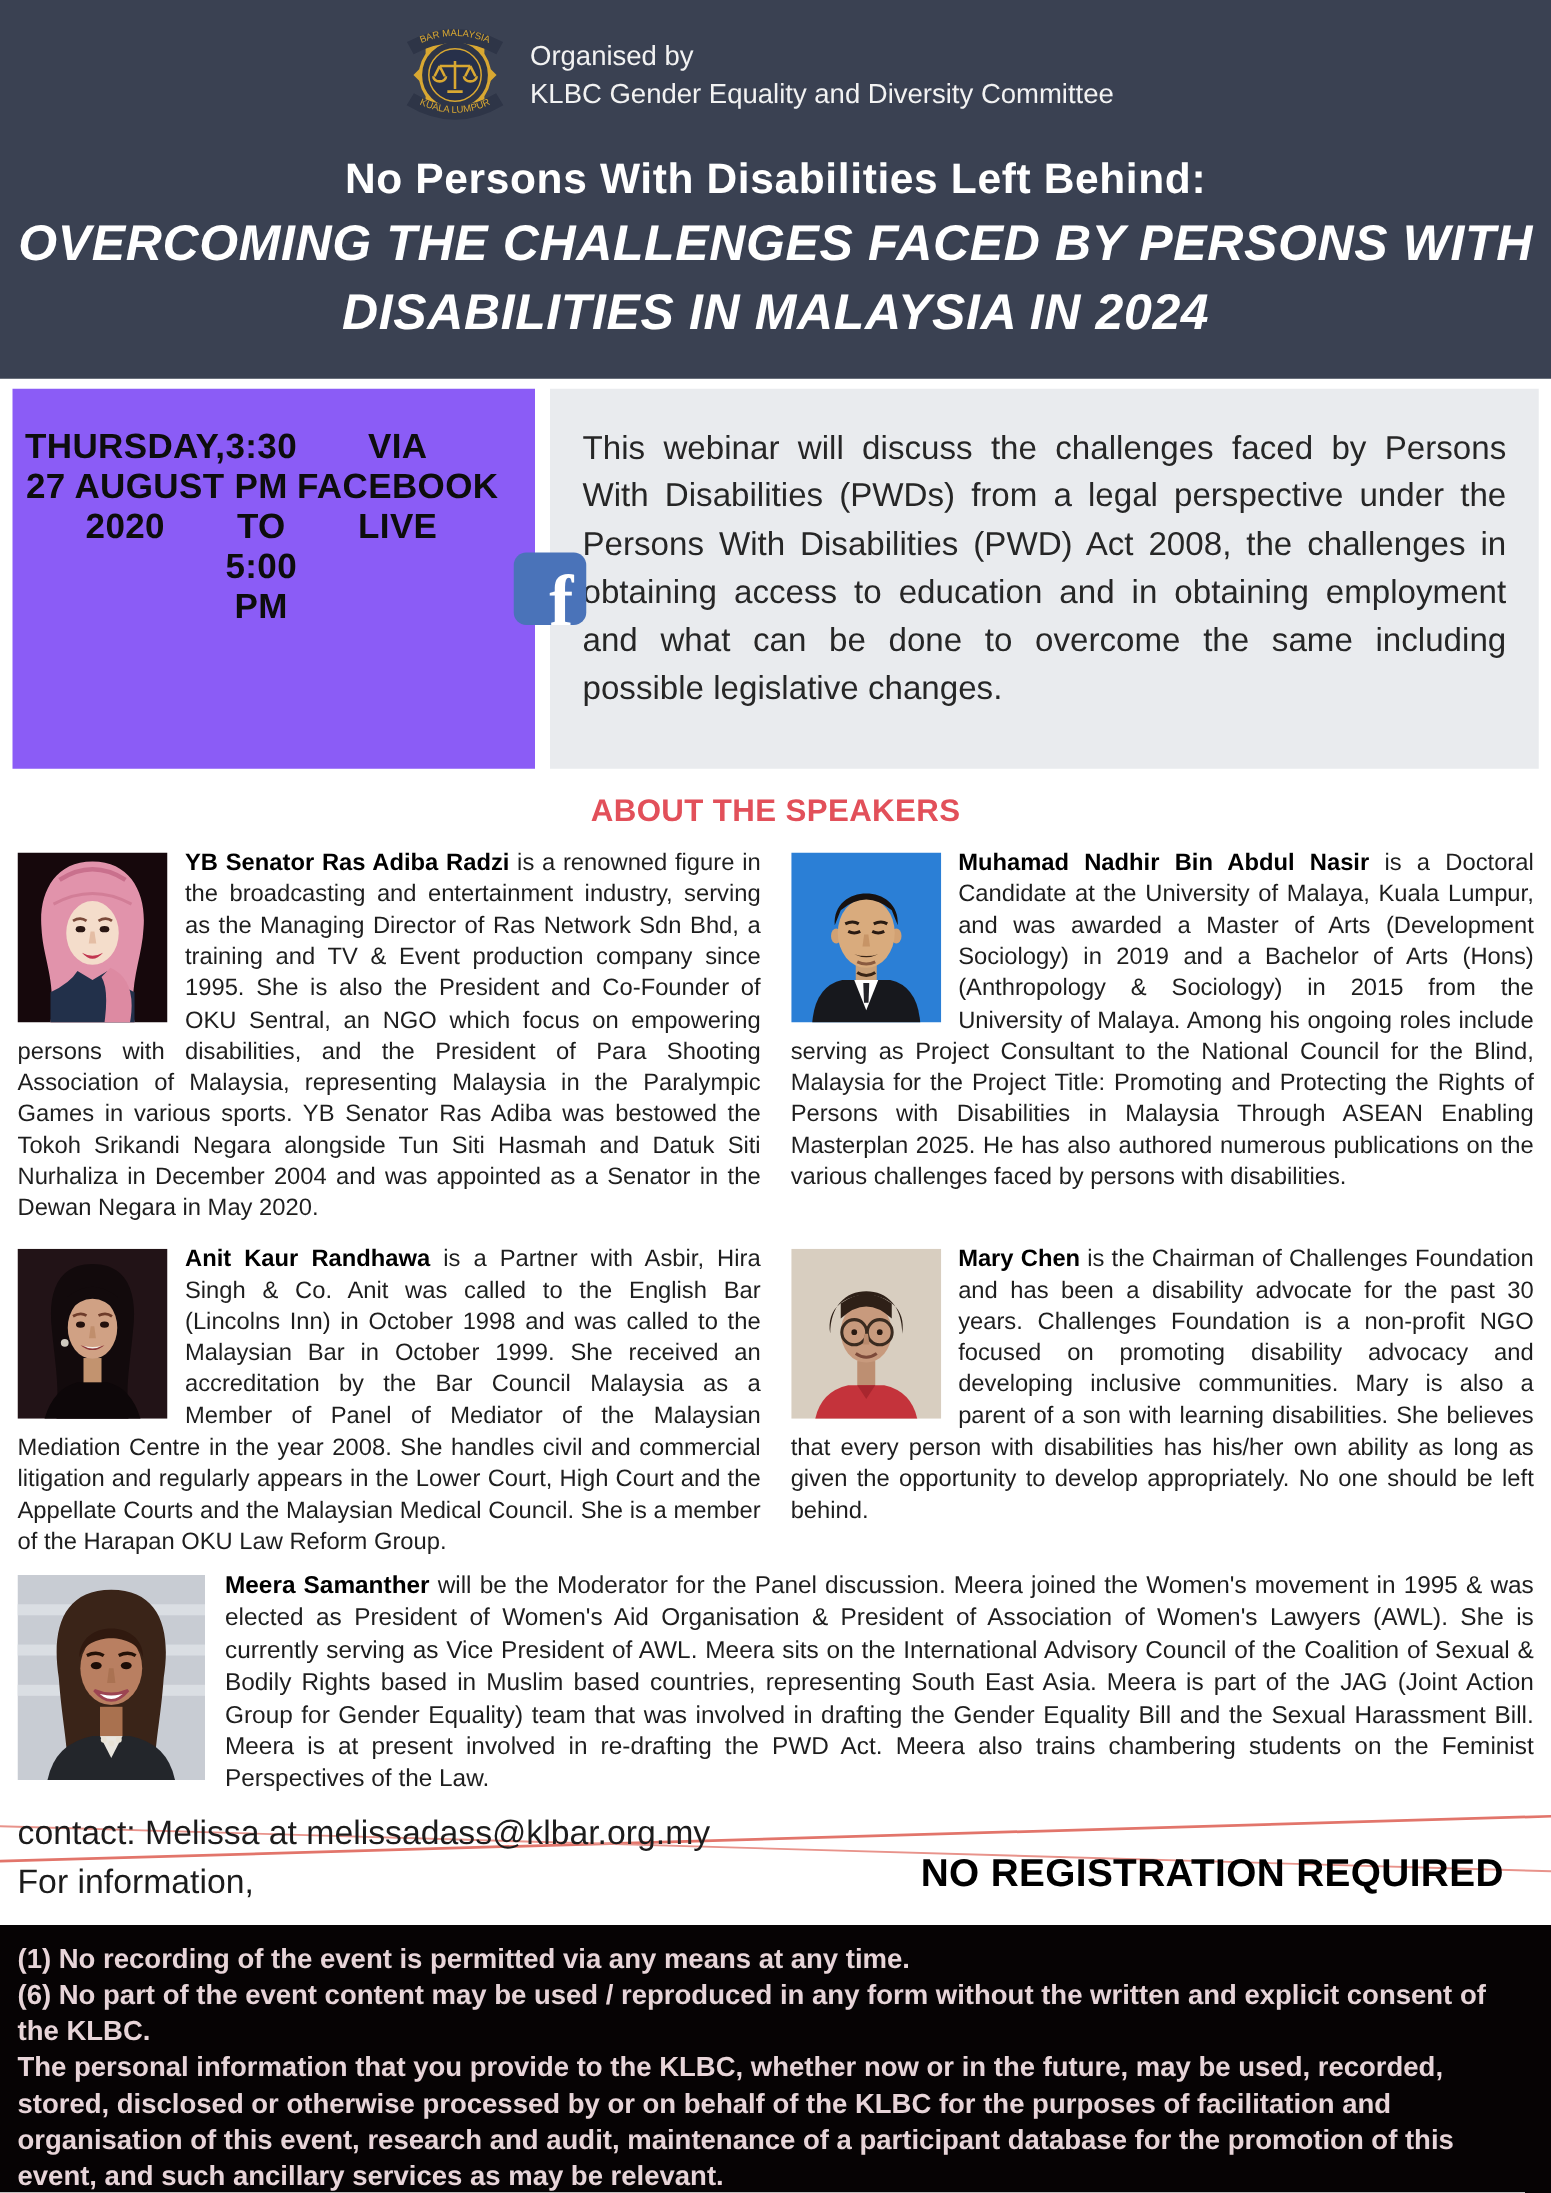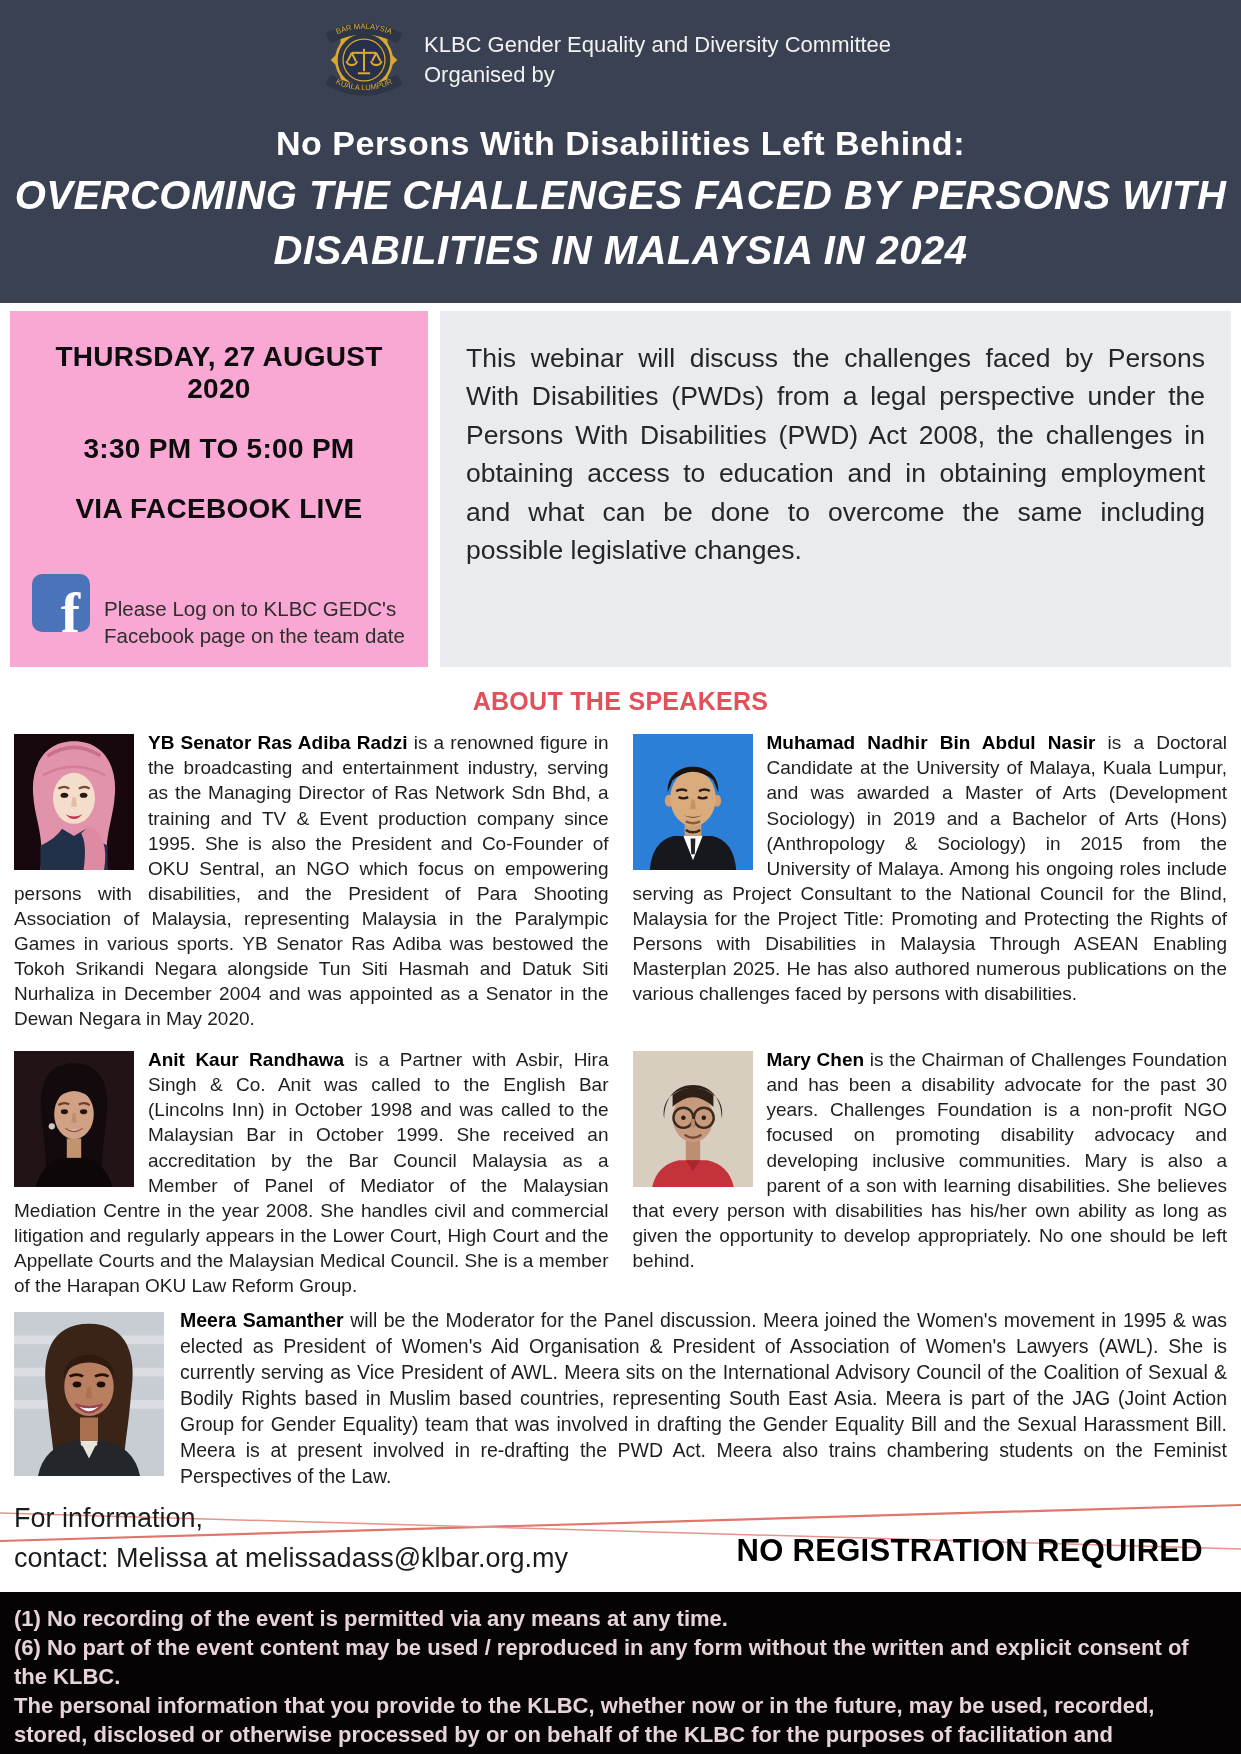--- a/index.html
+++ b/index.html
@@ -10,21 +10,21 @@
   
   .header { background: #3a4152; color: #fff; padding: 14px 0 30px; }
   .org-row { display: flex; align-items: center; justify-content: flex-start; padding-left: 318px; gap: 14px; }
   .logo { width: 92px; height: 92px; flex: 0 0 auto; }
   .org-text { font-size: 22px; font-weight: 300; color: #f2f2f2; line-height: 1.35; }
   .title1 { text-align: center; font-size: 34px; font-weight: bold; margin-top: 18px; letter-spacing: .5px; }
   .title2 { text-align: center; font-size: 40px; font-weight: bold; margin-top: 10px; letter-spacing: .5px; font-style: italic; }
 
   
   .info-row { display: flex; gap: 12px; padding: 8px 10px 0; }
-  .date-box { width: 418px; background: #f9a8d4; padding: 30px 10px 18px; display: flex; flex-direction: column; }
+  .date-box { width: 418px; background: #8b5cf6; padding: 30px 10px 18px; display: flex; flex-direction: row; }
   .date-line { text-align: center; font-size: 28px; font-weight: bold; color: #0d0d0d; margin-bottom: 28px; letter-spacing: .3px; }
   .fb-row { display: flex; align-items: center; gap: 14px; padding: 2px 12px 0; margin-top: 2px; }
   .fb-icon { width: 58px; height: 58px; background: #4a73b9; border-radius: 10px; position: relative; flex: 0 0 auto; overflow: hidden; }
   .fb-icon span { position: absolute; right: 10px; bottom: -14px; font-size: 58px; font-weight: bold; color: #fff; font-family: "Liberation Serif", serif; }
   .fb-note { font-size: 20.5px; color: #2d2d2d; line-height: 1.3; margin-top: 39px; }
   .desc-box { flex: 1; background: #e9ebee; padding: 28px 26px; }
   .desc-box p { font-size: 26.5px; color: #262626; line-height: 1.45; text-align: justify; }
 
   
   .speakers-heading { text-align: center; color: #e2505a; font-size: 25px; font-weight: bold; margin: 20px 0 14px; letter-spacing: .3px; }
@@ -75,22 +75,22 @@
         <text font-size="7.5" fill="#d9a832" font-family="Liberation Sans, sans-serif">
           <textPath href="#lr1" startOffset="50%" text-anchor="middle">BAR MALAYSIA</textPath>
         </text>
         <path id="lr2" d="M10,64 Q45,85 80,64" fill="none"></path>
         <path d="M10,64 Q45,85 80,64" fill="none" stroke="#2e3547" stroke-width="11"></path>
         <text font-size="7.5" fill="#d9a832" font-family="Liberation Sans, sans-serif">
           <textPath href="#lr2" startOffset="50%" text-anchor="middle">KUALA LUMPUR</textPath>
         </text>
       </svg>
       <div class="org-text">
+        <div>Organised by</div>
         <div>KLBC Gender Equality and Diversity Committee</div>
-        <div>Organised by</div>
       </div>
     </div>
     <div class="title1">No Persons With Disabilities Left Behind:</div>
     <div class="title2">OVERCOMING THE CHALLENGES FACED BY PERSONS WITH</div>
     <div class="title2">DISABILITIES IN MALAYSIA IN 2024</div>
   </header>
 
   <section class="info-row">
     <div class="date-box">
       <div class="date-line">THURSDAY, 27 AUGUST 2020</div>
@@ -226,22 +226,22 @@
 
   <div class="decor">
     <svg width="1241" height="54" viewBox="0 0 1241 54" preserveAspectRatio="none">
       <line x1="0" y1="42" x2="1241" y2="6" stroke="#e2756b" stroke-width="2.2"></line>
       <line x1="0" y1="14" x2="1241" y2="50" stroke="#e8938b" stroke-width="1.5"></line>
     </svg>
   </div>
 
   <section class="contact-row">
     <div class="contact-text">
+      <div>contact: Melissa at melissadass@klbar.org.my</div>
       <div>For information,</div>
-      <div>contact: Melissa at melissadass@klbar.org.my</div>
     </div>
     <div class="no-reg">NO REGISTRATION REQUIRED</div>
   </section>
 
   <footer class="footer">
     <p>(1) No recording of the event is permitted via any means at any time.</p>
     <p>(6) No part of the event content may be used / reproduced in any form without the written and explicit consent of the KLBC.</p>
     <p>The personal information that you provide to the KLBC, whether now or in the future, may be used, recorded, stored, disclosed or otherwise processed by or on behalf of the KLBC for the purposes of facilitation and organisation of this event, research and audit, maintenance of a participant database for the promotion of this event, and such ancillary services as may be relevant.</p>
   </footer>
 

